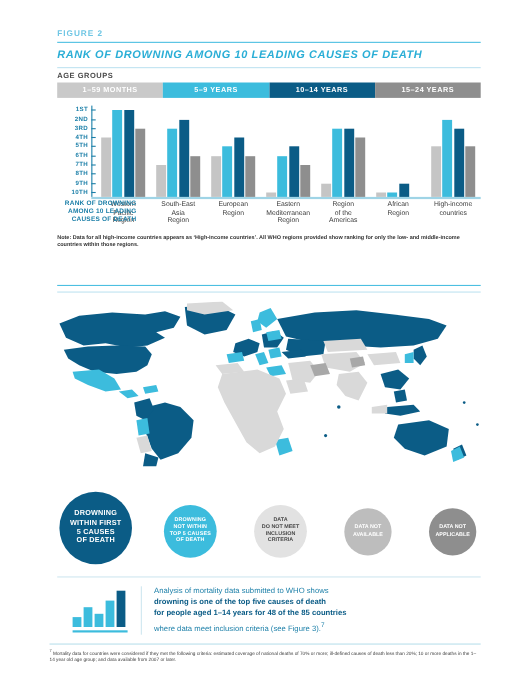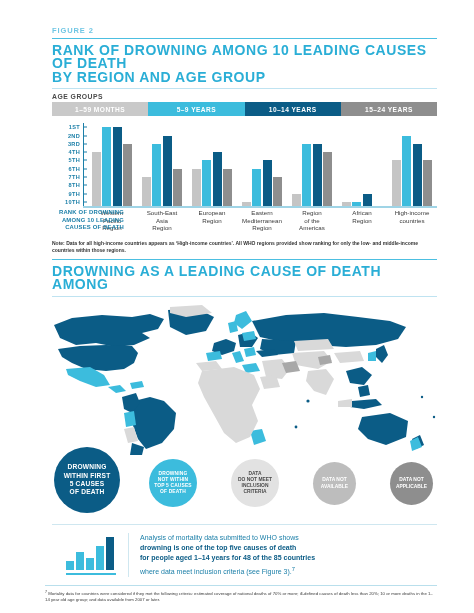--- a/index.html
+++ b/index.html
@@ -12,23 +12,24 @@
   .page { position: relative; width: 474px; height: 613px; background:#fff; }
 
   
   .fig-label {
     font-size: 7.5px; font-weight: bold; letter-spacing: .9px;
     color: #6fc6e4; text-transform: uppercase;
   }
   .rule-top { height: 1.6px; background: #4cbfe1; margin-top: 2.5px; }
   .rule-thin { height: 1px; background: #bfe3f1; }
   .fig-title {
-    font-size: 14px; font-weight: bold; letter-spacing: .55px;
+    font-size: 10px; font-weight: bold; letter-spacing: .55px;
     color: #2aaed6; line-height: 13.5px; text-transform: uppercase;
     margin: 4.5px 0 4px 0;
+    font-style: italic;
   }
 
   
   #fig2 { position:absolute; left:52px; top:26px; width:385px; }
 
   .age-groups-cap {
     font-size: 6.8px; font-weight: bold; letter-spacing:.5px;
     color:#4a4a4a; margin: 3.5px 0 2.5px 0; text-transform: uppercase;
   }
   .age-bar { display:flex; width:385px; height:14px; }
@@ -121,21 +122,20 @@
 </head>
 <body>
 
 <div class="page">
 
   <div id="fig2">
     <div class="fig-label">FIGURE 2</div>
     <div class="rule-top"></div>
     <div class="fig-title">
       <div>RANK OF DROWNING AMONG 10 LEADING CAUSES OF DEATH</div>
-      <div>BY REGION AND AGE GROUP</div>
     </div>
     <div class="rule-thin"></div>
 
     <div class="age-groups-cap">AGE GROUPS</div>
 
     <div class="age-bar">
       <div class="age-seg s0">1–59 MONTHS</div>
       <div class="age-seg s1">5–9 YEARS</div>
       <div class="age-seg s2">10–14 YEARS</div>
       <div class="age-seg s3">15–24 YEARS</div>
@@ -252,21 +252,20 @@
         <div>CAUSES OF DEATH</div>
       </div>
     </div>
 
     <div class="note">Note: Data for all high-income countries appears as ‘High-income countries’. All WHO regions provided show ranking for only the low- and middle-income countries within those regions.</div>
   </div>
 
   <div id="fig3">
     <div class="rule-top"></div>
     <div class="fig-title">
-      <div>DROWNING AS A LEADING CAUSE OF DEATH AMONG</div>
     </div>
     <div class="rule-thin"></div>
 
     <div class="map-wrap">
       <svg viewBox="0 0 395 150" xmlns="http://www.w3.org/2000/svg">
         <g fill="#0b5c86">
 
           <path d="M8,20 L26,13 L56,10 L86,12 L104,9 L118,14 L112,24 L96,28 L104,33 L88,40 L70,42 L50,38 L30,40 L14,33 Z"></path>
           <path d="M122,5 L150,3 L168,12 L160,26 L140,30 L124,22 Z"></path>
 

